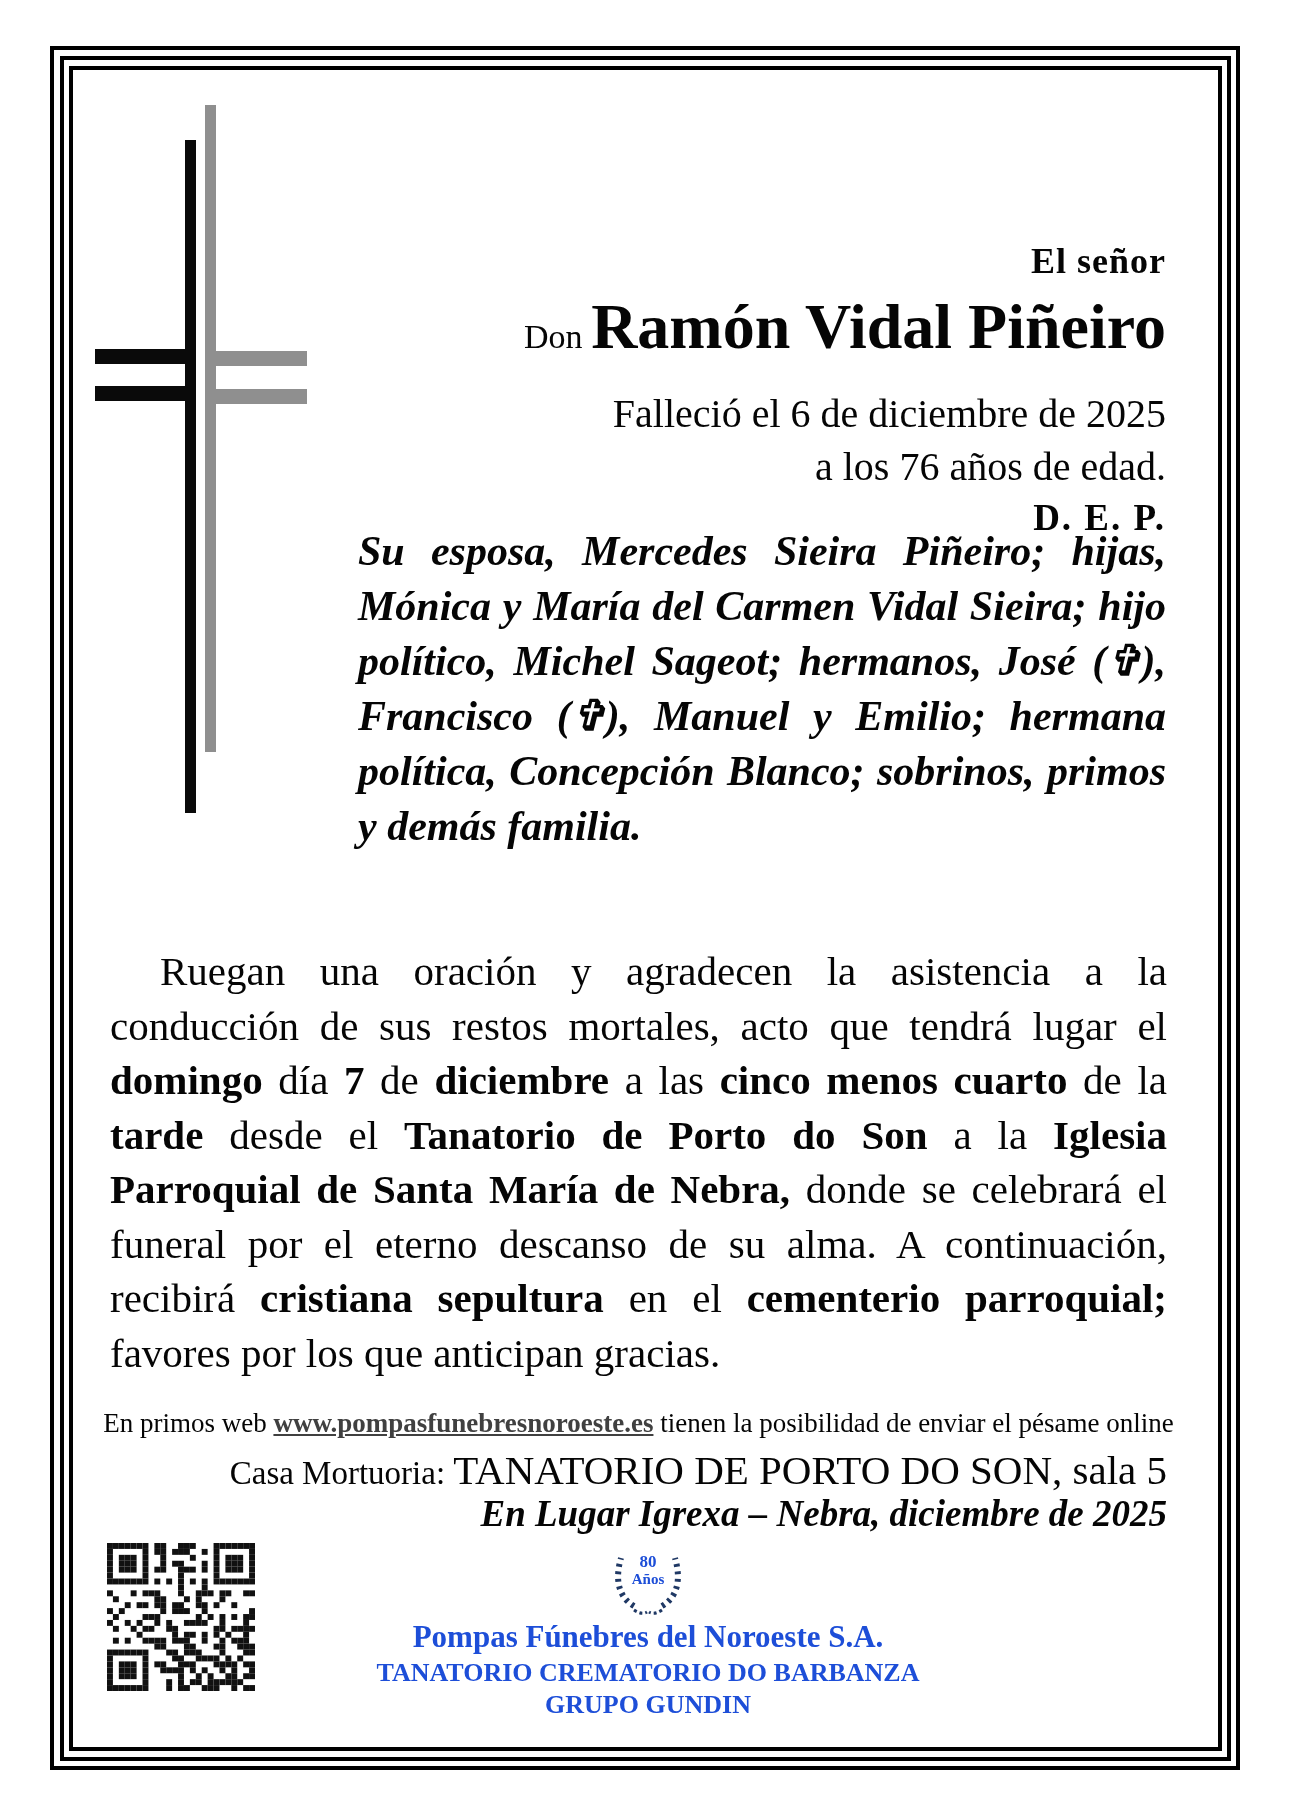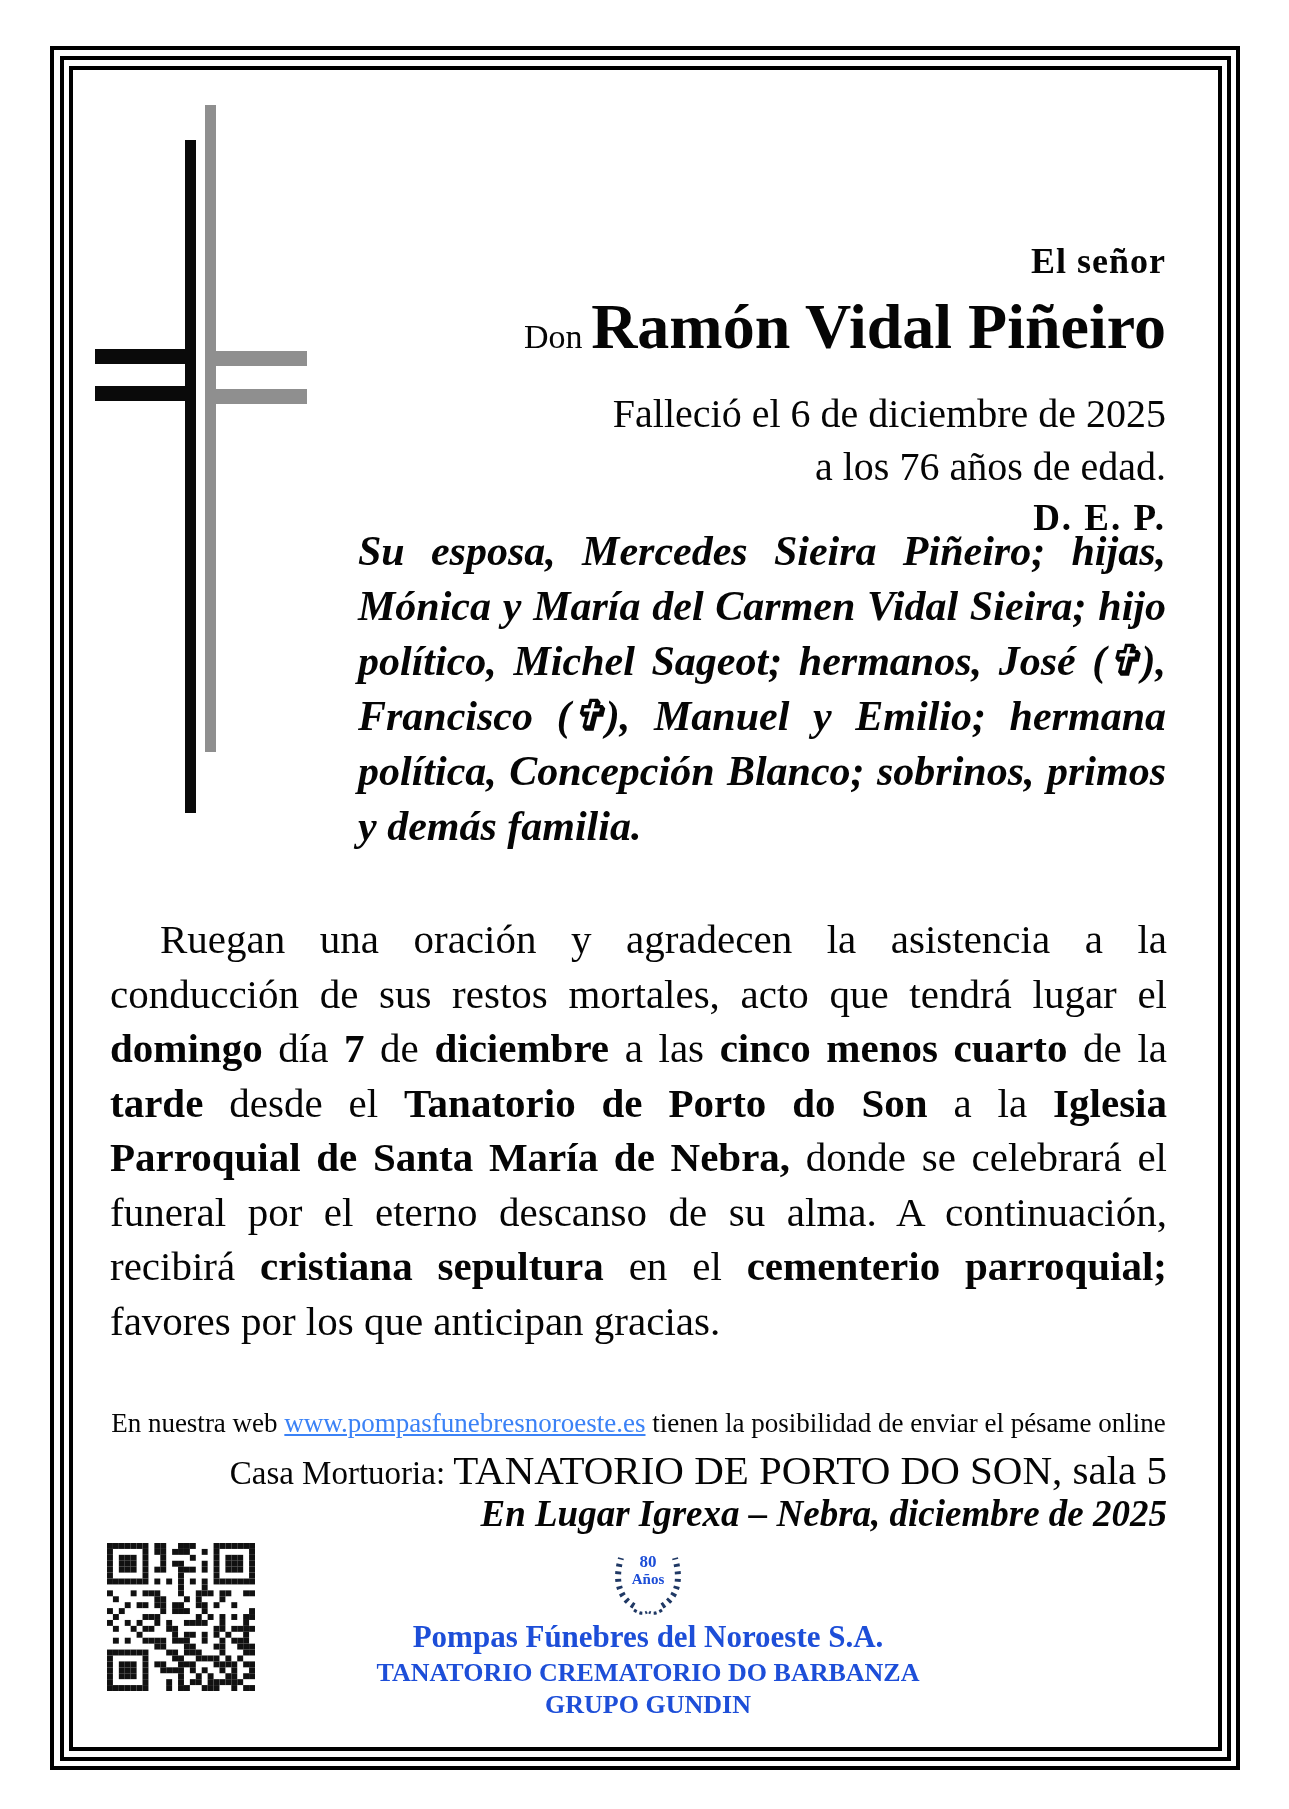--- a/index.html
+++ b/index.html
@@ -34,27 +34,27 @@
   .death-line{ margin-top:10px; font-size:40px; }
   .age-line{ margin-top:6px; font-size:40px; }
   .rip{ margin-top:6px; font-size:37px; font-weight:bold; letter-spacing:2px; }
 
   .family{
     position:absolute; left:358px; top:524px; width:808px;
     font-size:42px; font-weight:bold; font-style:italic;
     line-height:55px; text-align:justify; text-justify:inter-word;
   }
   .main-par{
-    position:absolute; left:110px; top:912px; width:1057px;
+    position:absolute; left:110px; top:944px; width:1057px;
     font-size:41px; line-height:54.5px; text-align:justify; text-indent:50px;
   }
   .main-par .b{ font-weight:bold; }
 
   .web-line{ position:absolute; left:100px; top:1408px; width:1077px; text-align:center; font-size:27px; }
-  .web-link{ color:#3b82f6; text-decoration:underline; font-weight:normal; cursor:pointer; }
+  .web-link{ color:#404040; text-decoration:underline; font-weight:bold; cursor:pointer; }
 
   .mortuary-line{ position:absolute; left:110px; top:1446px; width:1057px; text-align:right; white-space:nowrap; }
   .mortuary-label{ font-size:33px; }
   .mortuary-value{ font-size:41px; }
 
   .place-date{ position:absolute; left:110px; top:1492px; width:1057px; text-align:right;
     font-size:37px; font-weight:bold; font-style:italic; }
 
   
   .qr{ position:absolute; left:107px; top:1543px; width:148px; height:148px; background:#fff; }
@@ -97,21 +97,21 @@
     <div class="death-line">Falleció el 6 de diciembre de 2025</div>
     <div class="age-line">a los 76 años de edad.</div>
     <div class="rip">D. E. P.</div>
   </div>
 
   <div class="family">Su esposa, Mercedes Sieira Piñeiro; hijas, Mónica y María del Carmen Vidal Sieira; hijo político, Michel Sageot; hermanos, José (✞), Francisco (✞), Manuel y Emilio; hermana política, Concepción Blanco; sobrinos, primos y demás familia.</div>
 
   <div class="main-par"><span>Ruegan una oración y agradecen la asistencia a la conducción de sus restos mortales, acto que tendrá lugar el </span><span class="b">domingo</span><span> día </span><span class="b">7</span><span> de </span><span class="b">diciembre</span><span> a las </span><span class="b">cinco menos cuarto</span><span> de la </span><span class="b">tarde</span><span> desde el </span><span class="b">Tanatorio de Porto do Son</span><span> a la </span><span class="b">Iglesia Parroquial de Santa María de Nebra,</span><span> donde se celebrará el funeral por el eterno descanso de su alma. A continuación, recibirá </span><span class="b">cristiana sepultura</span><span> en el </span><span class="b">cementerio parroquial;</span><span> favores por los que anticipan gracias.</span></div>
 
   <div class="web-line">
-    <span>En nuestra web </span><span class="web-link">www.pompasfunebresnoroeste.es</span><span> tienen la posibilidad de enviar el pésame online</span>
+    <span>En primos web </span><span class="web-link">www.pompasfunebresnoroeste.es</span><span> tienen la posibilidad de enviar el pésame online</span>
   </div>
 
   <div class="mortuary-line">
     <span class="mortuary-label">Casa Mortuoria: </span><span class="mortuary-value">TANATORIO DE PORTO DO SON, sala 5</span>
   </div>
 
   <div class="place-date">En Lugar Igrexa – Nebra, diciembre de 2025</div>
 
   <div class="qr" id="qr-box">
       <svg width="148" height="148" viewBox="0 0 148 148">

